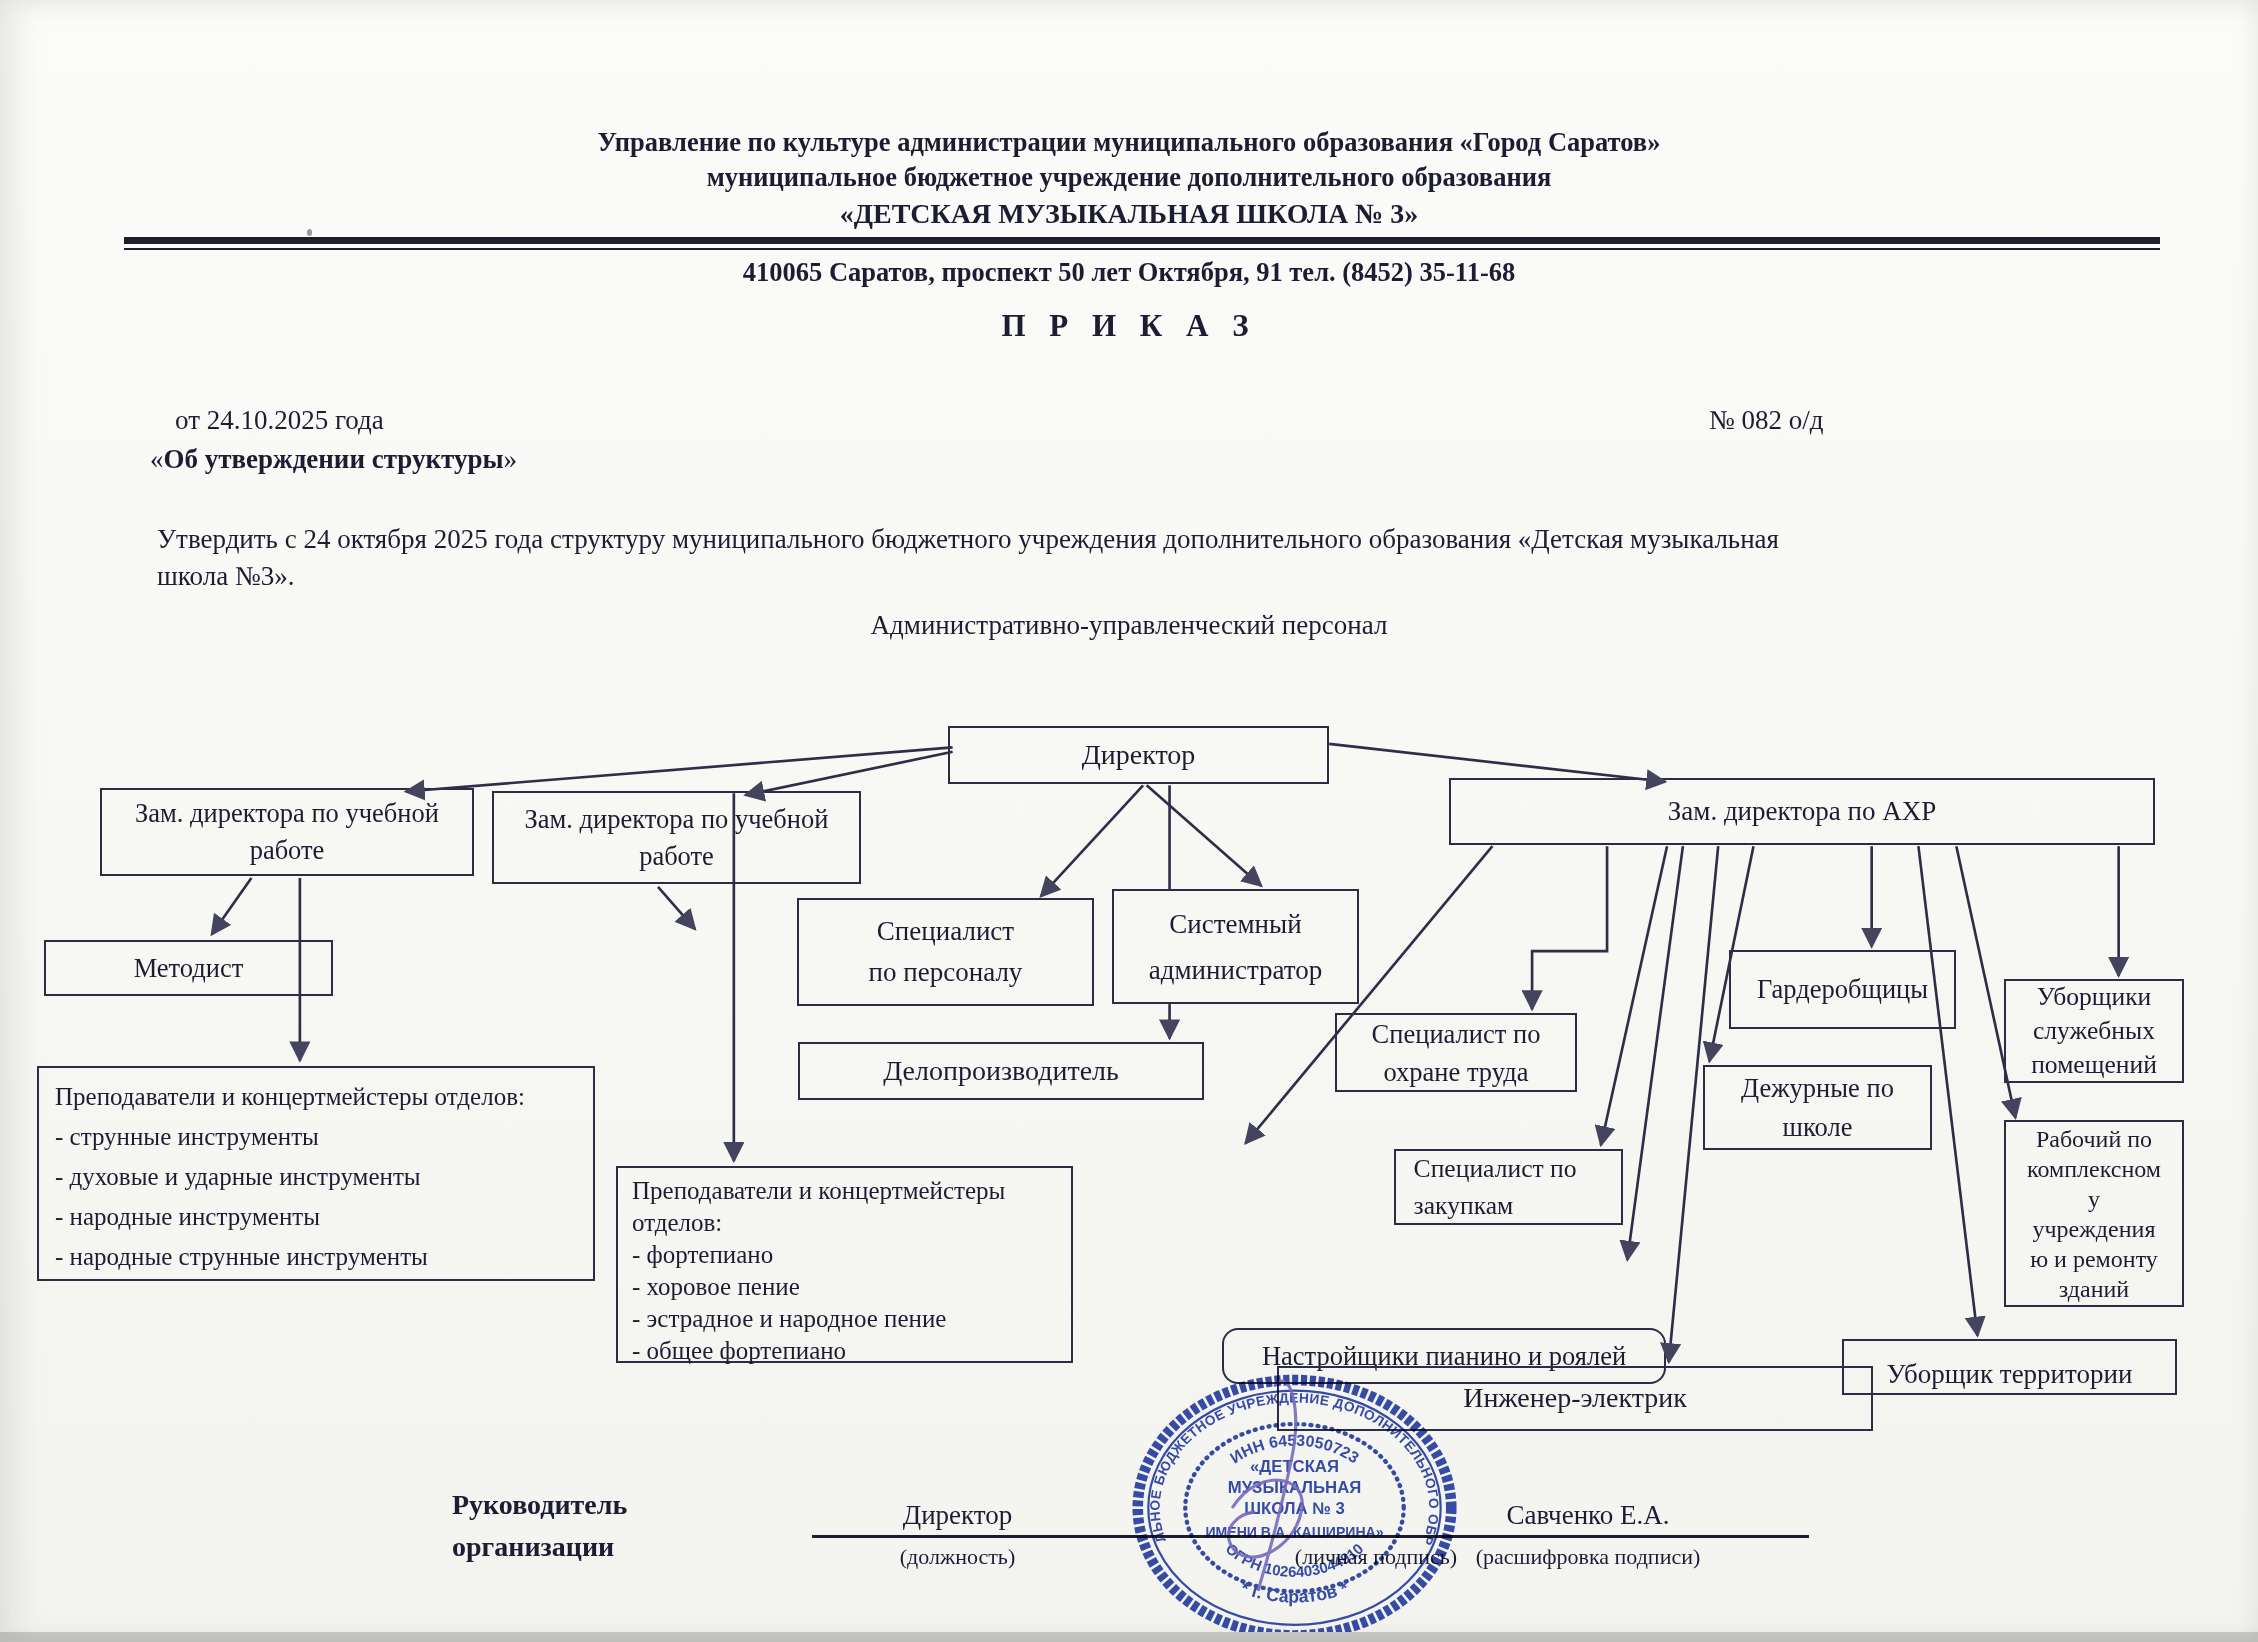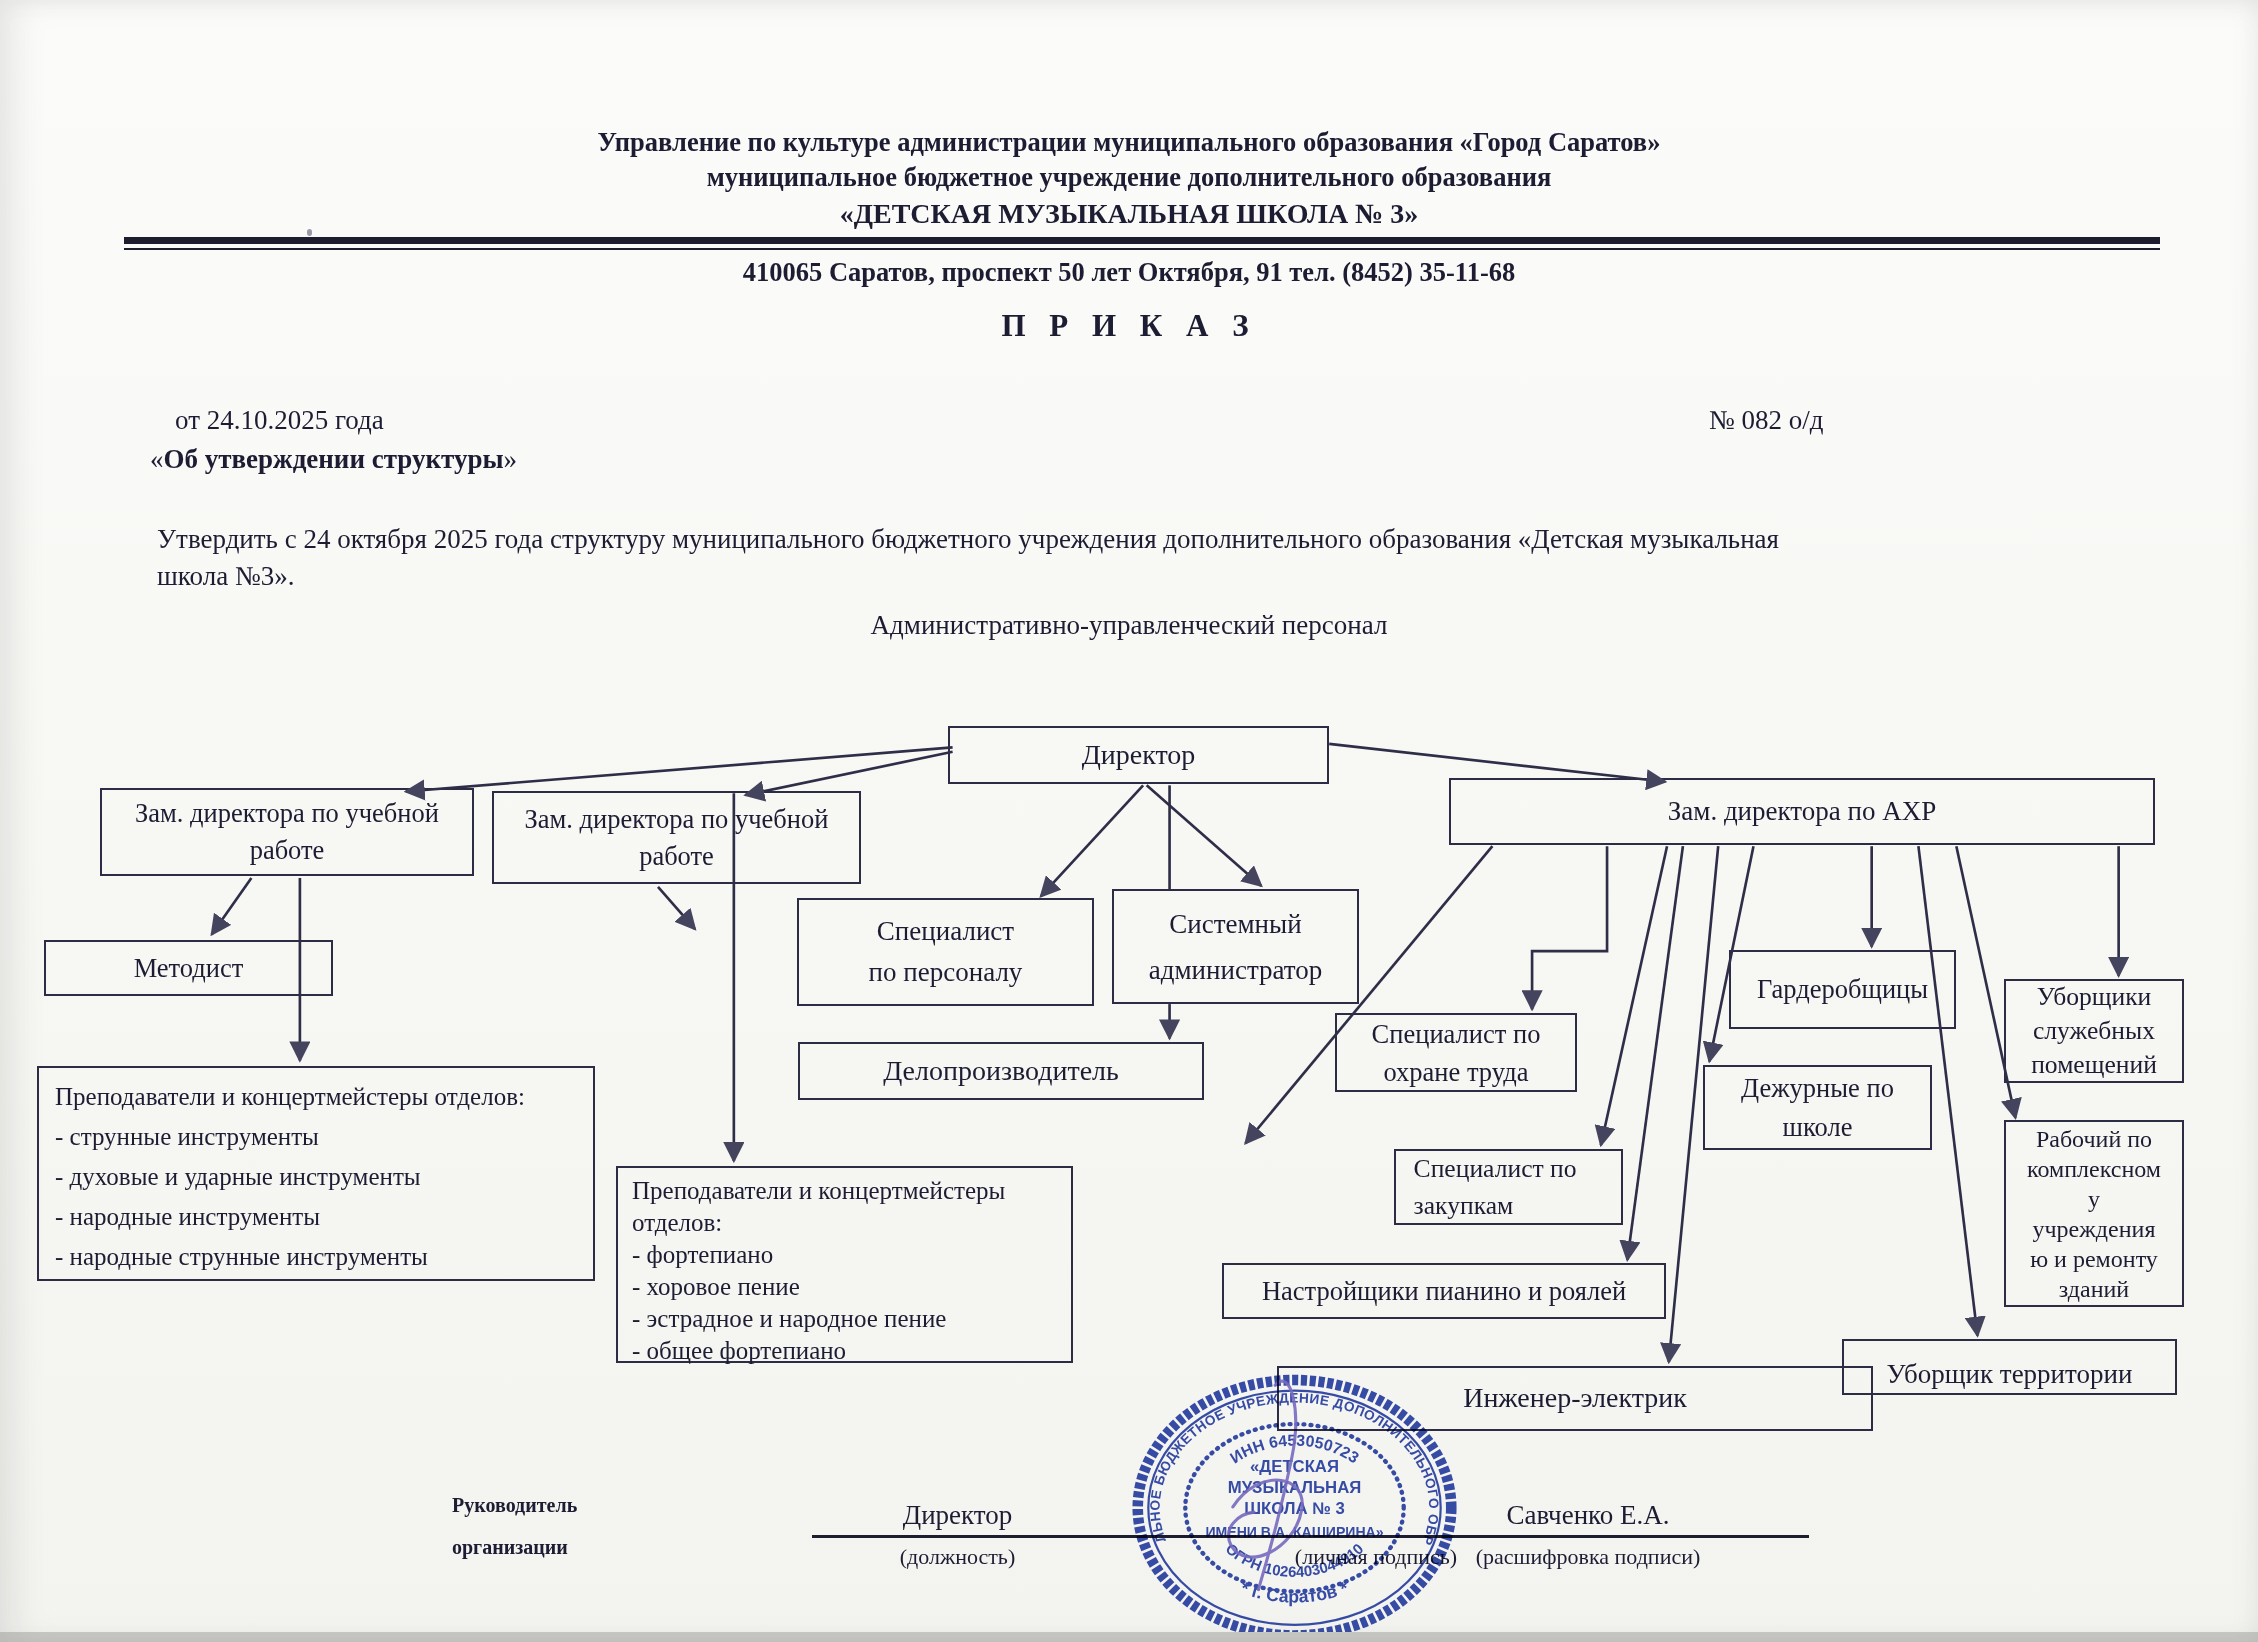--- a/index.html
+++ b/index.html
@@ -120,21 +120,21 @@
       <div>школе</div>
     </div>
   <div class="ob" style="left:2004px;top:1120px;width:180px;height:187px;font-size:24px;line-height:30px;">
       <div>Рабочий по</div>
       <div>комплексном</div>
       <div>у</div>
       <div>учреждения</div>
       <div>ю и ремонту</div>
       <div>зданий</div>
     </div>
-  <div class="ob" style="left:1222px;top:1263px;width:444px;height:56px;font-size:26.5px;">
+  <div class="ob" style="left:1222px;top:1328px;width:444px;height:56px;font-size:26.5px;border-radius:16px;">
       <div>Настройщики пианино и роялей</div>
     </div>
   <div class="ob" style="left:1277px;top:1366px;width:596px;height:65px;font-size:28px;">
       <div>Инженер-электрик</div>
     </div>
   <div class="ob" style="left:1842px;top:1339px;width:335px;height:56px;font-size:27px;justify-content:flex-end;">
       <div>Уборщик территории</div>
     </div>
 
   <svg class="conn" width="2258" height="1643" viewBox="0 0 2560 1862">
@@ -161,21 +161,21 @@
       <line x1="2402" y1="959" x2="2402" y2="1106" marker-end="url(#arw)"></line>
       <line x1="2218" y1="959" x2="2285" y2="1267" marker-end="url(#arw)"></line>
       <line x1="2175" y1="959" x2="2242" y2="1514" marker-end="url(#arw)"></line>
       <line x1="285" y1="995" x2="240" y2="1059" marker-end="url(#arw)"></line>
       <line x1="340" y1="995" x2="340" y2="1202" marker-end="url(#arw)"></line>
       <line x1="746" y1="1005" x2="788" y2="1053" marker-end="url(#arw)"></line>
       <line x1="832" y1="899" x2="832" y2="1316" marker-end="url(#arw)"></line>
     </g>
   </svg>
 
-  <div class="abs b" style="left:452px;top:1484px;font-size:20px;line-height:42px;">
+  <div class="abs b" style="left:452px;top:1484px;font-size:28px;line-height:42px;">
       <div>Руководитель</div>
       <div>организации</div>
     </div>
   <div class="hline" style="left:812px;top:1535px;width:997px;height:2.6px;"></div>
   <div class="abs" style="left:847px;top:1500px;width:221px;font-size:27px;text-align:center;">Директор</div>
   <div class="abs cap" style="left:843px;top:1544px;width:229px;">(должность)</div>
   <div class="abs cap" style="left:1248px;top:1544px;width:256px;">(личная подпись)</div>
   <div class="abs" style="left:1460px;top:1500px;width:256px;font-size:27px;text-align:center;">Савченко Е.А.</div>
   <div class="abs cap" style="left:1447px;top:1544px;width:282px;">(расшифровка подписи)</div>
 

